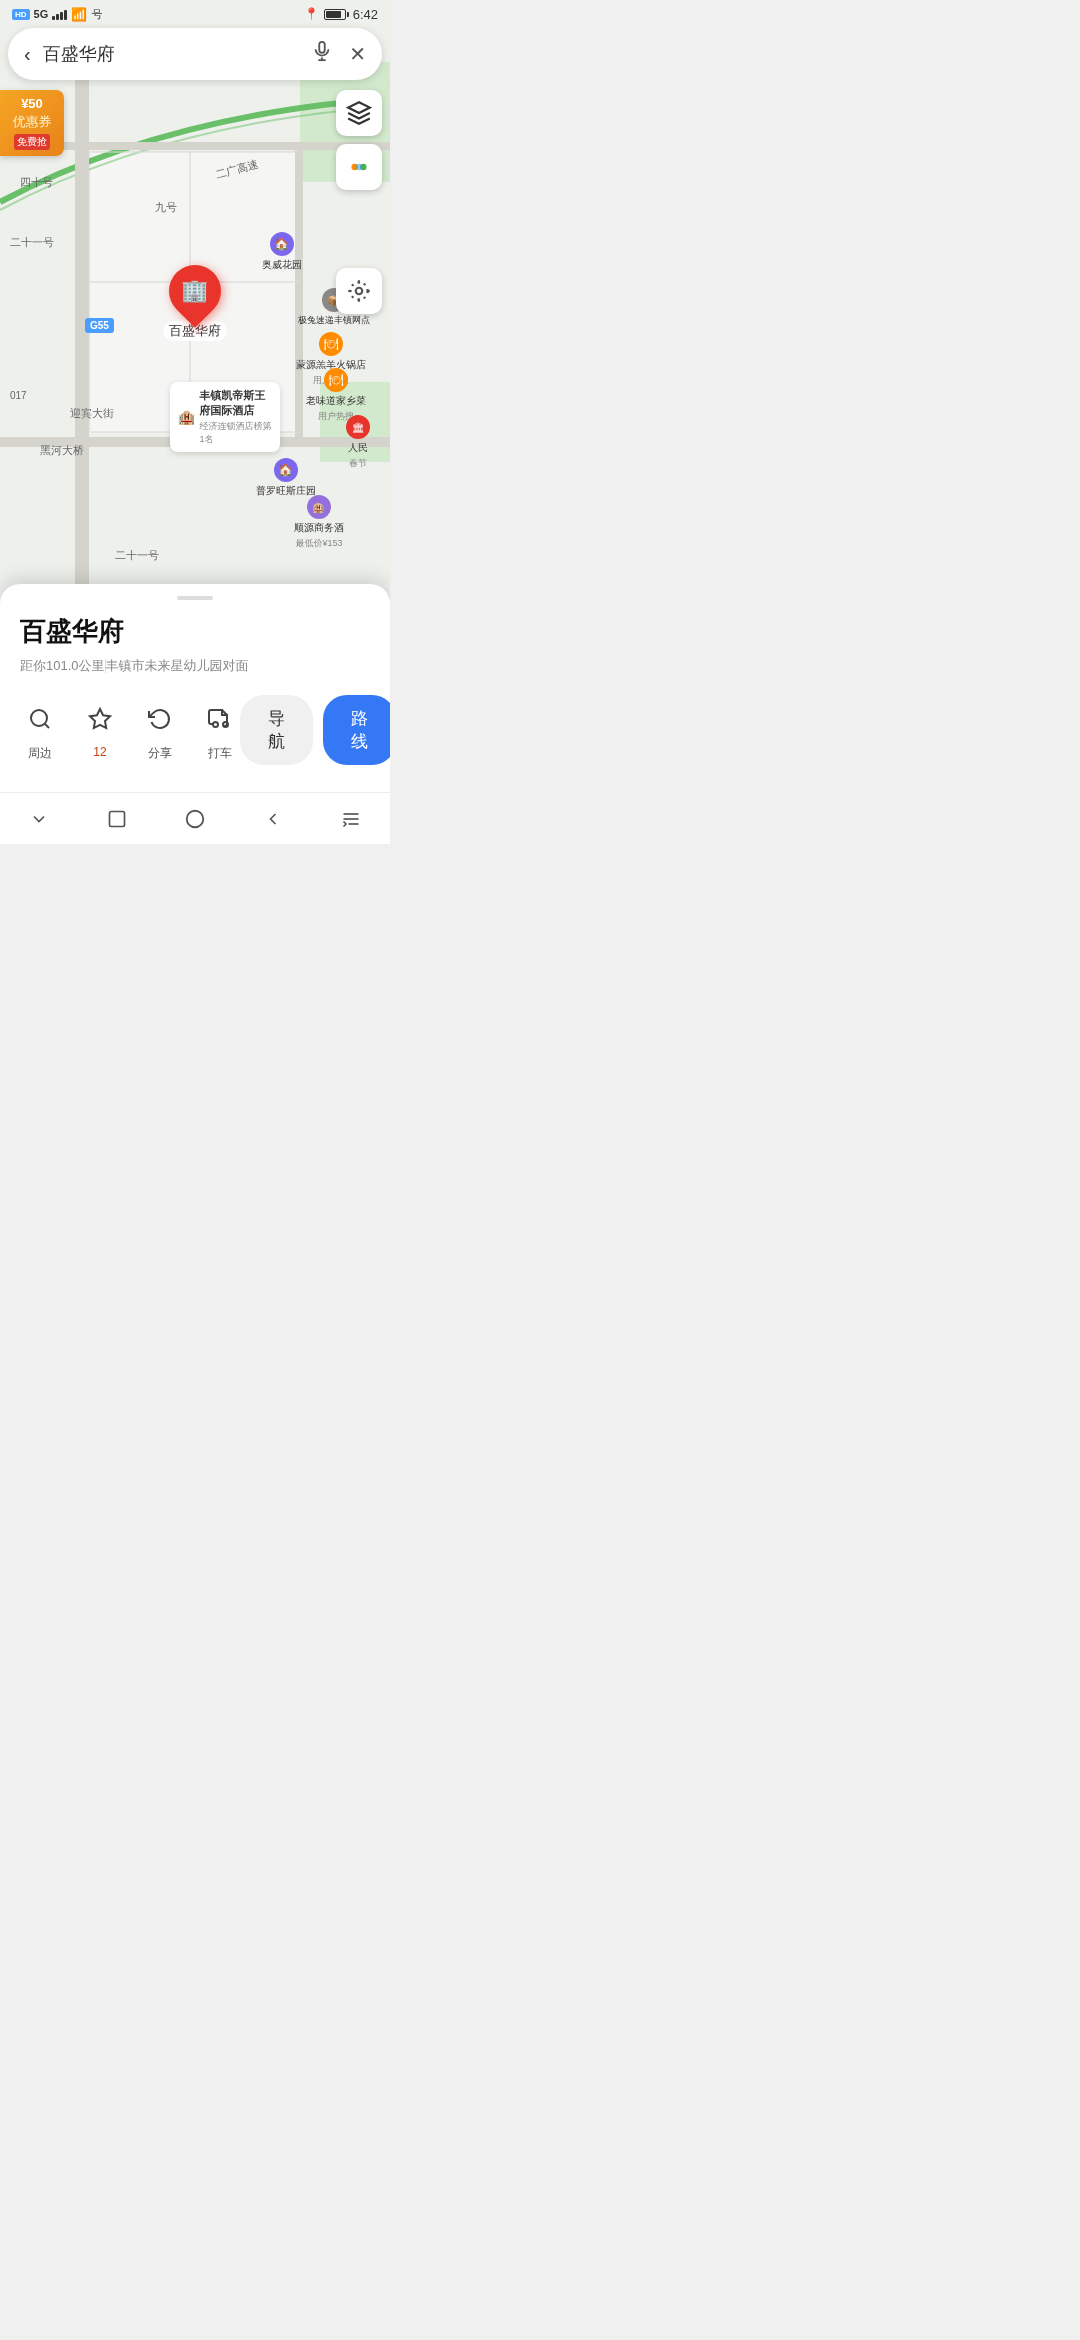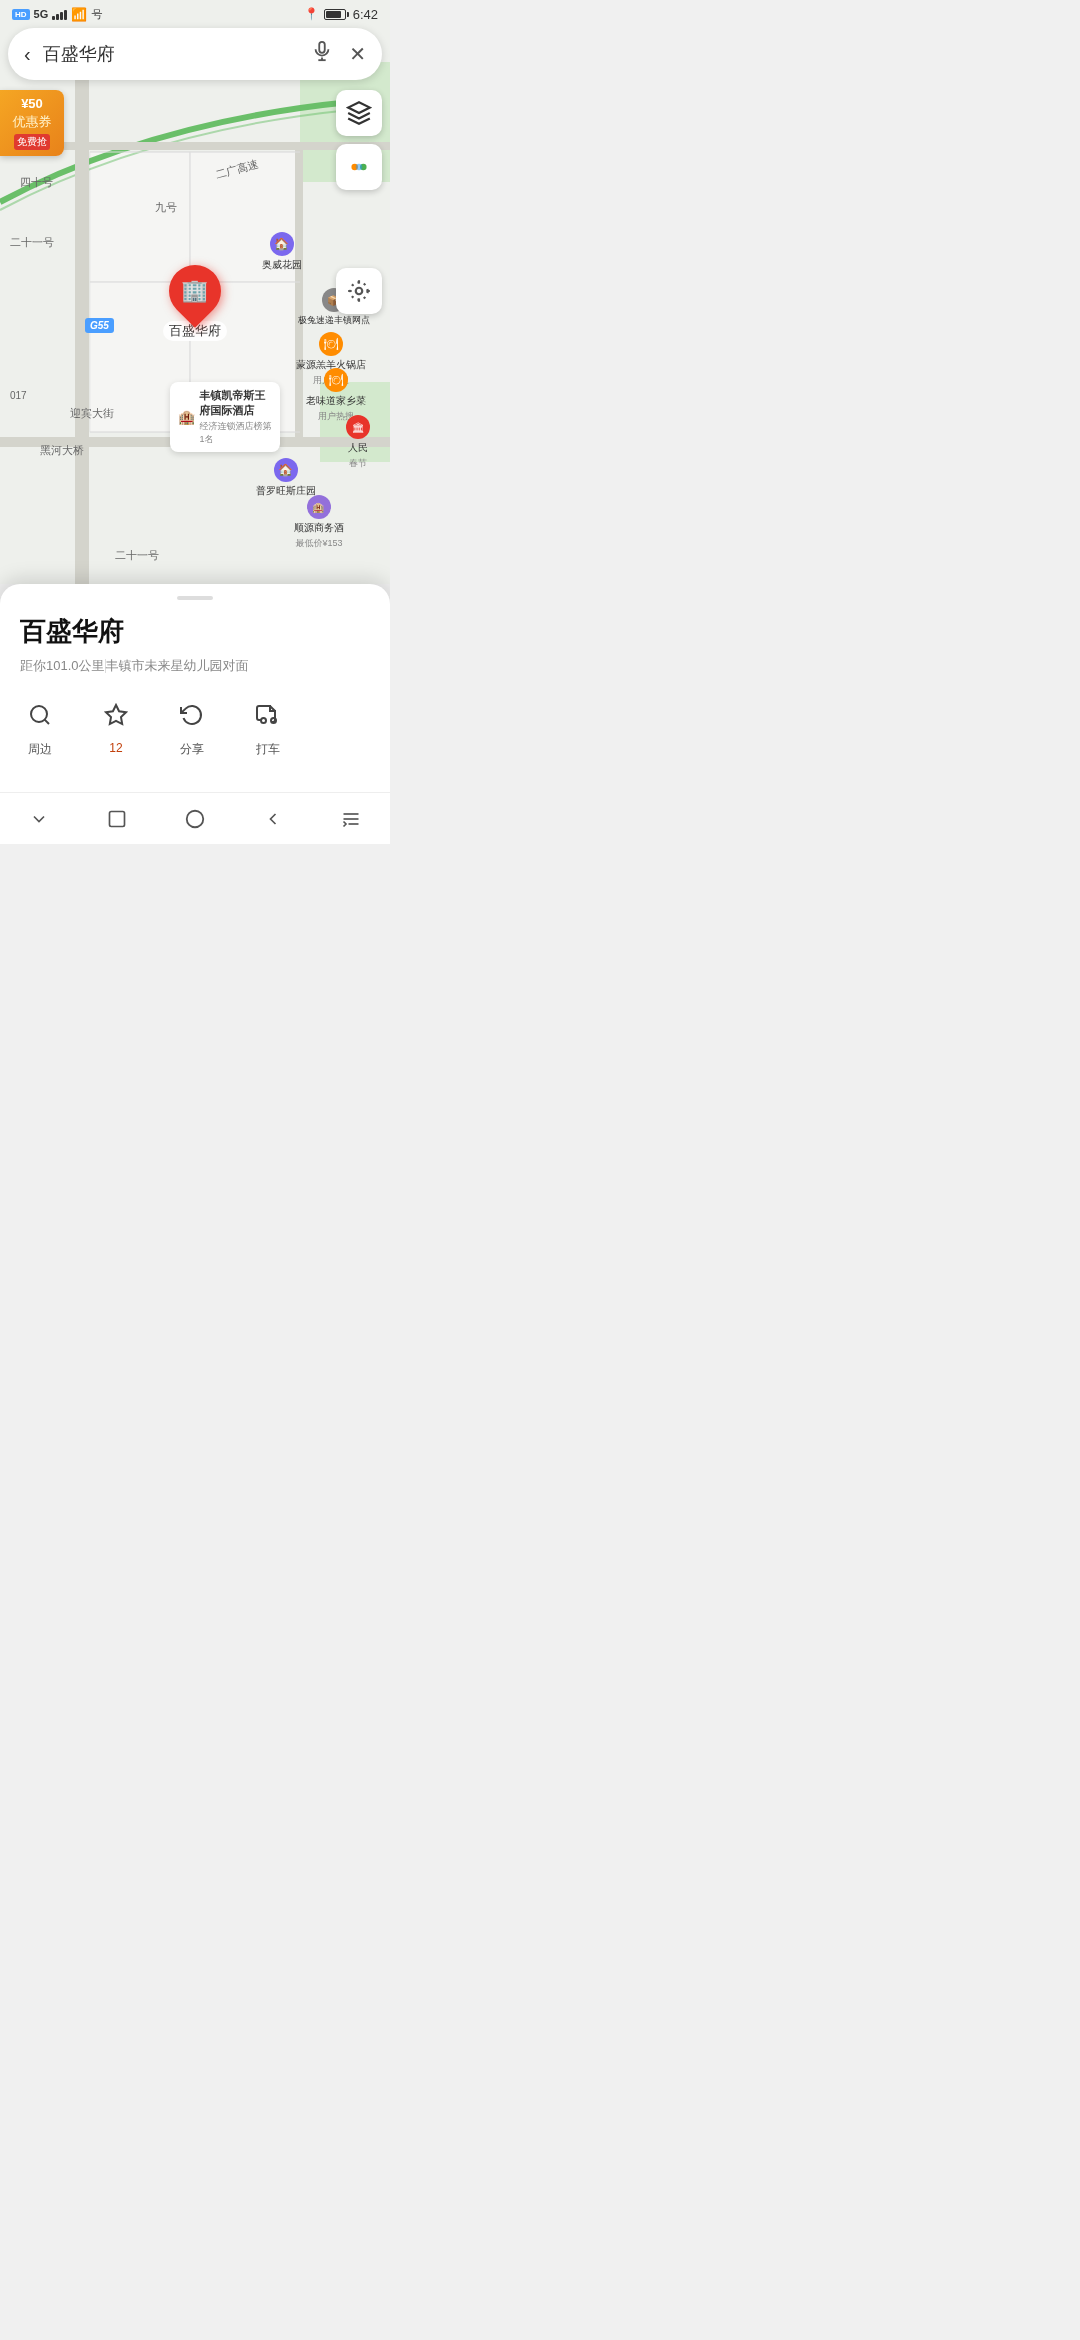--- a/index.html
+++ b/index.html
@@ -332,21 +332,21 @@
       height: 14px;
       background: #ddd;
     }
     .action-row {
       display: flex;
       align-items: center;
       justify-content: space-between;
     }
     .action-items {
       display: flex;
-      gap: 36px;
+      gap: 20px;
     }
     .action-item {
       display: flex;
       flex-direction: column;
       align-items: center;
       gap: 6px;
       cursor: pointer;
     }
     .action-icon-wrap {
       width: 40px;
@@ -513,21 +513,21 @@
   <div class="map-label" style="top:388px;left:70px;margin-top:18px;">迎宾大街</div>
   <div class="map-label" style="top:443px;left:40px;">黑河大桥</div>
   <div class="map-label" style="top:548px;left:115px;">二十一号</div>
   
   
   
   <div class="map-label" style="top:390px;left:10px;font-size:10px;">017</div>
 
   
   <div style="position:absolute;top:315px;left:85px;z-index:45;">
-    <span style="background:#4a9eff;color:white;font-size:10px;padding:2px 5px;border-radius:3px;font-weight:bold;font-style:italic;">G55</span>
+    <span style="background:#4a9eff;color:white;font-size:10px;padding:2px 5px;border-radius:3px;font-weight:bold;">G55</span>
   </div>
 
   
   <div class="map-poi" style="top:232px;left:262px;">
     <div class="poi-icon" style="background:#7b68ee;">🏠</div>
     <div class="poi-label">奥威花园</div>
   </div>
 
   
   <div class="map-poi" style="top:288px;left:298px;">
@@ -662,20 +662,24 @@
           <svg width="24" height="24" viewBox="0 0 24 24" fill="none" stroke="#444" stroke-width="2">
             <path d="M5 17H3a2 2 0 01-2-2V5a2 2 0 012-2h11l5 5v9a2 2 0 01-2 2h-2"></path>
             <circle cx="7.5" cy="17.5" r="2.5"></circle>
             <circle cx="17.5" cy="17.5" r="2.5"></circle>
             <polyline points="14 2 14 8 20 8"></polyline>
           </svg>
         </div>
         <span class="action-label">打车</span>
       </div>
     </div>
+    <div style="display:flex;gap:10px;">
+      <button class="btn-navigate">导航</button>
+      <button class="btn-route">路线</button>
+    </div>
   </div>
 </div>
 
 <div class="bottom-nav">
   <div class="nav-item">
     <svg width="20" height="20" viewBox="0 0 24 24" fill="none" stroke="#555" stroke-width="2">
       <polyline points="6 9 12 15 18 9"></polyline>
     </svg>
   </div>
   <div class="nav-item">

